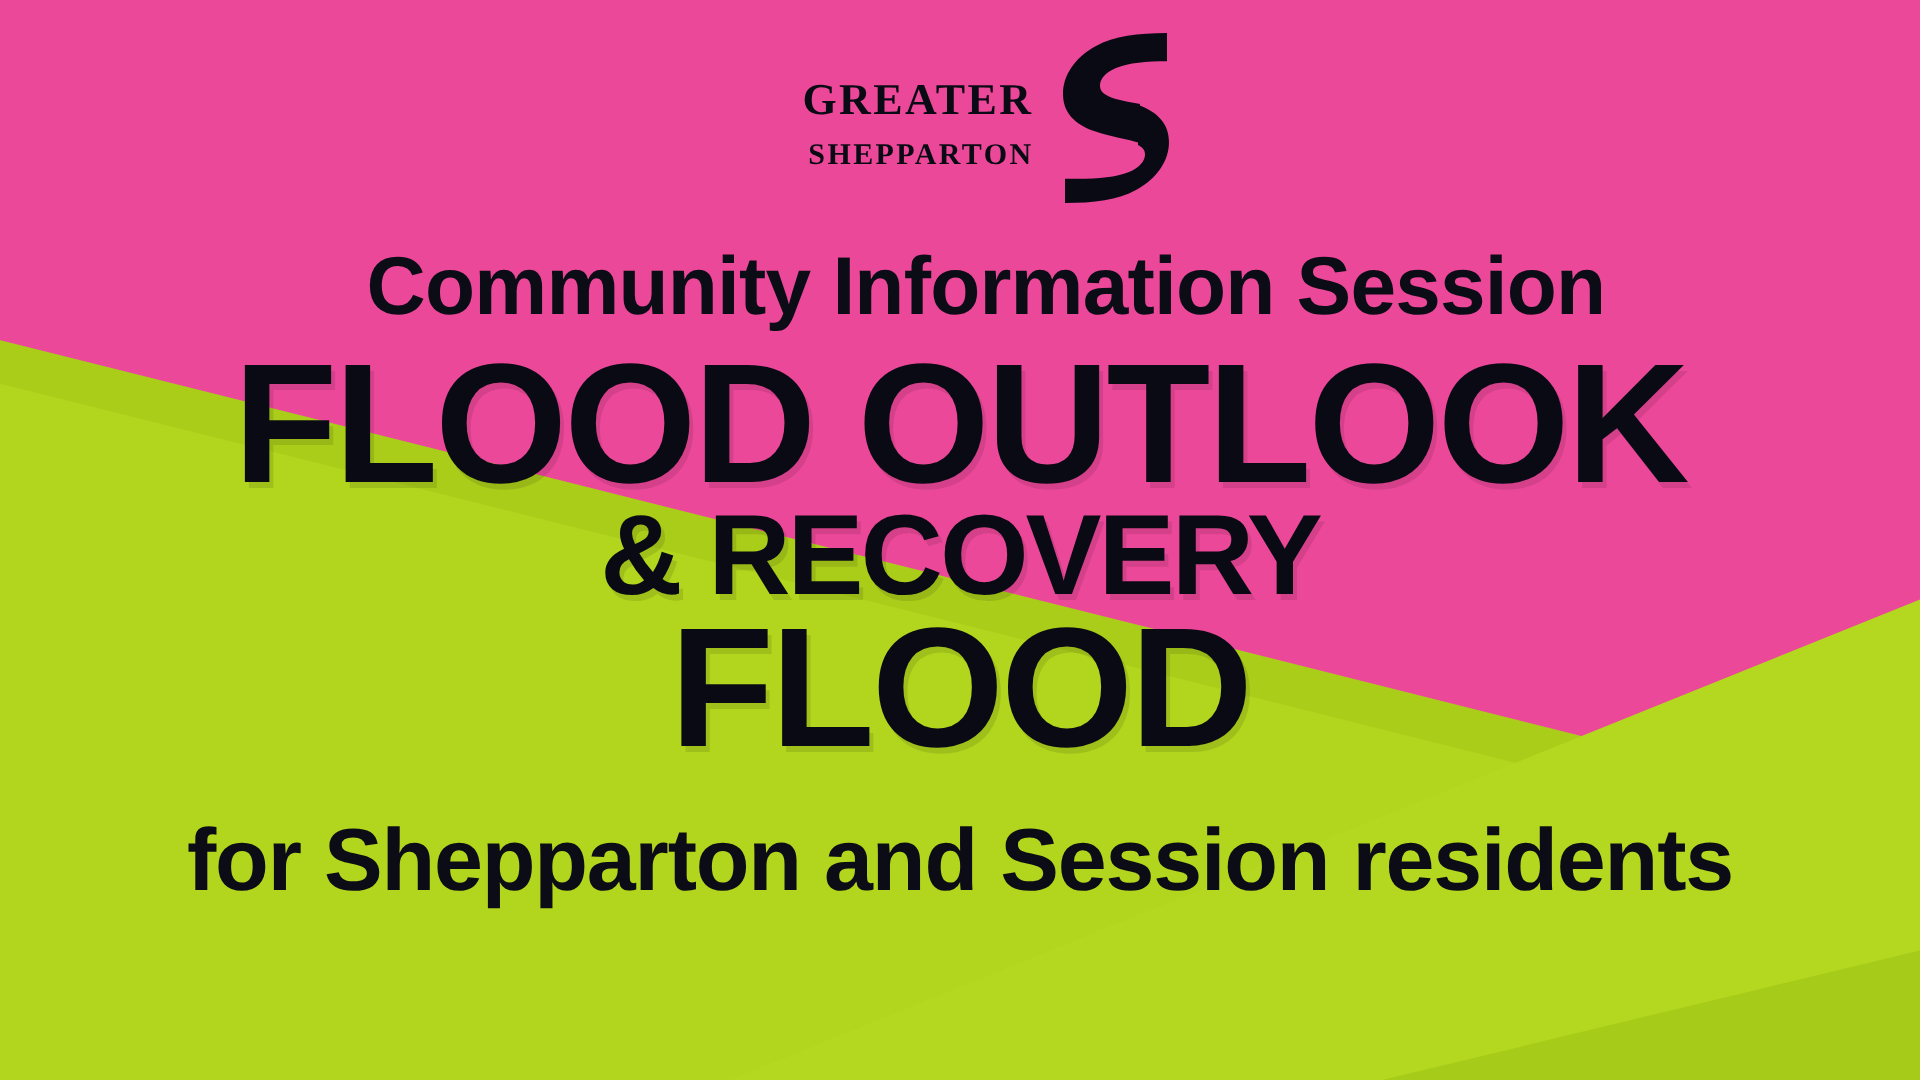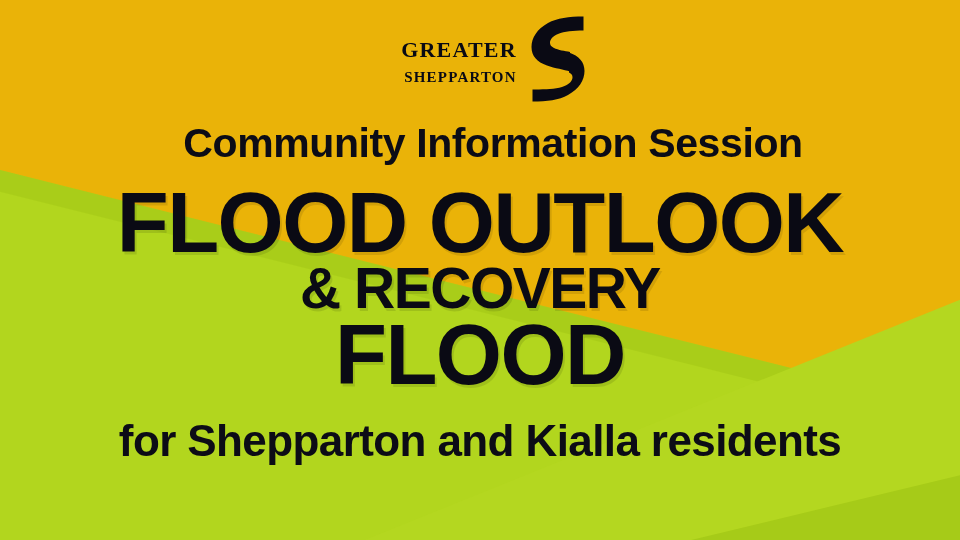--- a/index.html
+++ b/index.html
@@ -7,21 +7,21 @@
     margin: 0;
     padding: 0;
     background: #222;
   }
   #poster {
     position: relative;
     width: 960px;
     height: 540px;
     overflow: hidden;
     font-family: "Liberation Sans", sans-serif;
-    background: #eab308;
+    background: #ec4899;
     -webkit-font-smoothing: antialiased;
   }
 
   
   .bg-layer {
     position: absolute;
     inset: 0;
     pointer-events: none;
   }
   .band {
@@ -98,21 +98,21 @@
     margin-top: 18px;
     font-size: 41px;
     font-weight: bold;
     color: #0C0C16;
     letter-spacing: -0.4px;
     white-space: nowrap;
     margin-left: 26px;
   }
 
   .headline {
-    margin-top: 16px;
+    margin-top: 6px;
     text-align: center;
     color: #0A0A14;
     font-weight: bold;
     letter-spacing: -1.5px;
     line-height: 0.93;
     text-shadow: 2px 3px 0 rgba(0,0,0,0.10);
   }
   .headline-line {
     display: block;
     white-space: nowrap;
@@ -156,16 +156,16 @@
     </div>
 
     <div class="eyebrow">Community Information Session</div>
 
     <div class="headline">
       <span class="headline-line hl-1">FLOOD OUTLOOK</span>
       <span class="headline-line hl-2">&amp; RECOVERY</span>
       <span class="headline-line hl-3">FLOOD</span>
     </div>
 
-    <div class="footline">for Shepparton and Kialla residents</div>
+    <div class="footline">for Shepparton and Session residents</div>
 
   </div>
 </div>
 
 </body></html>

